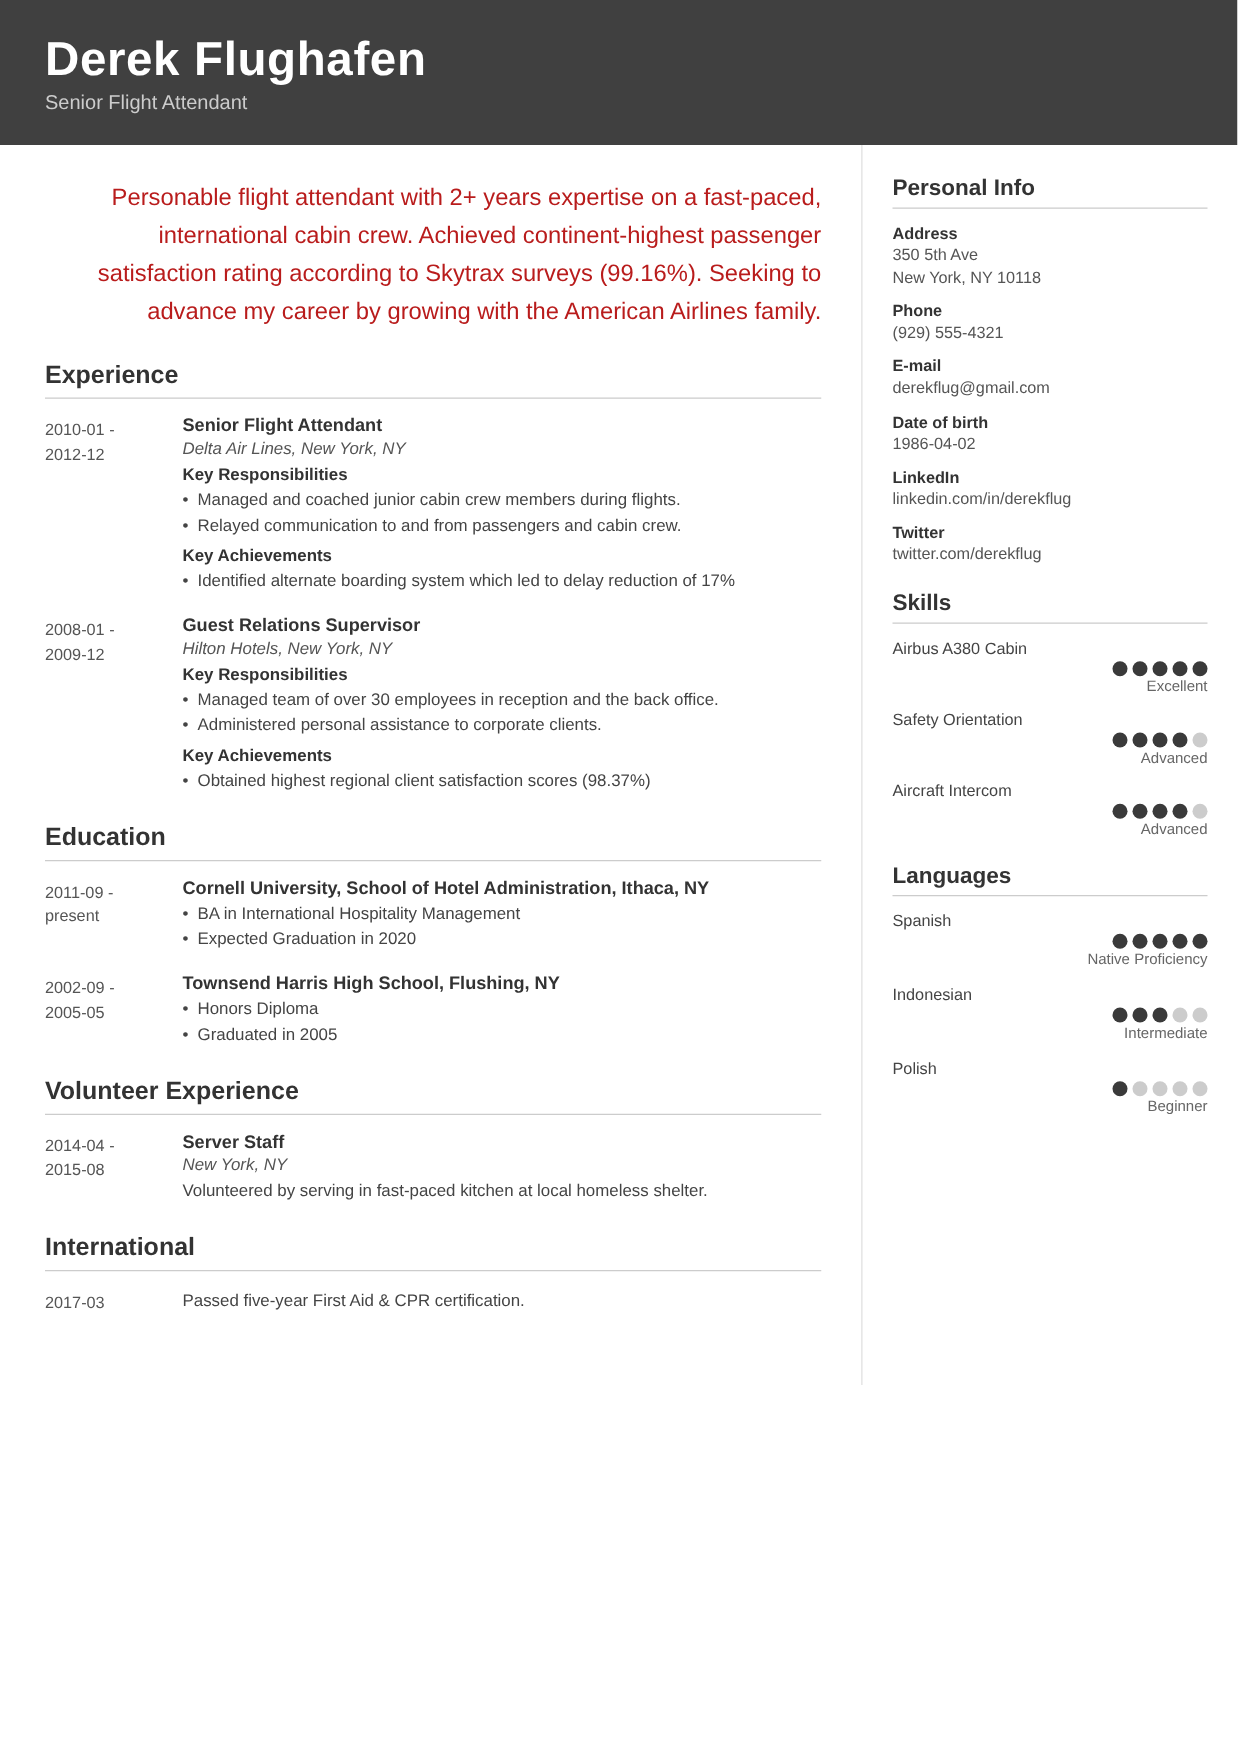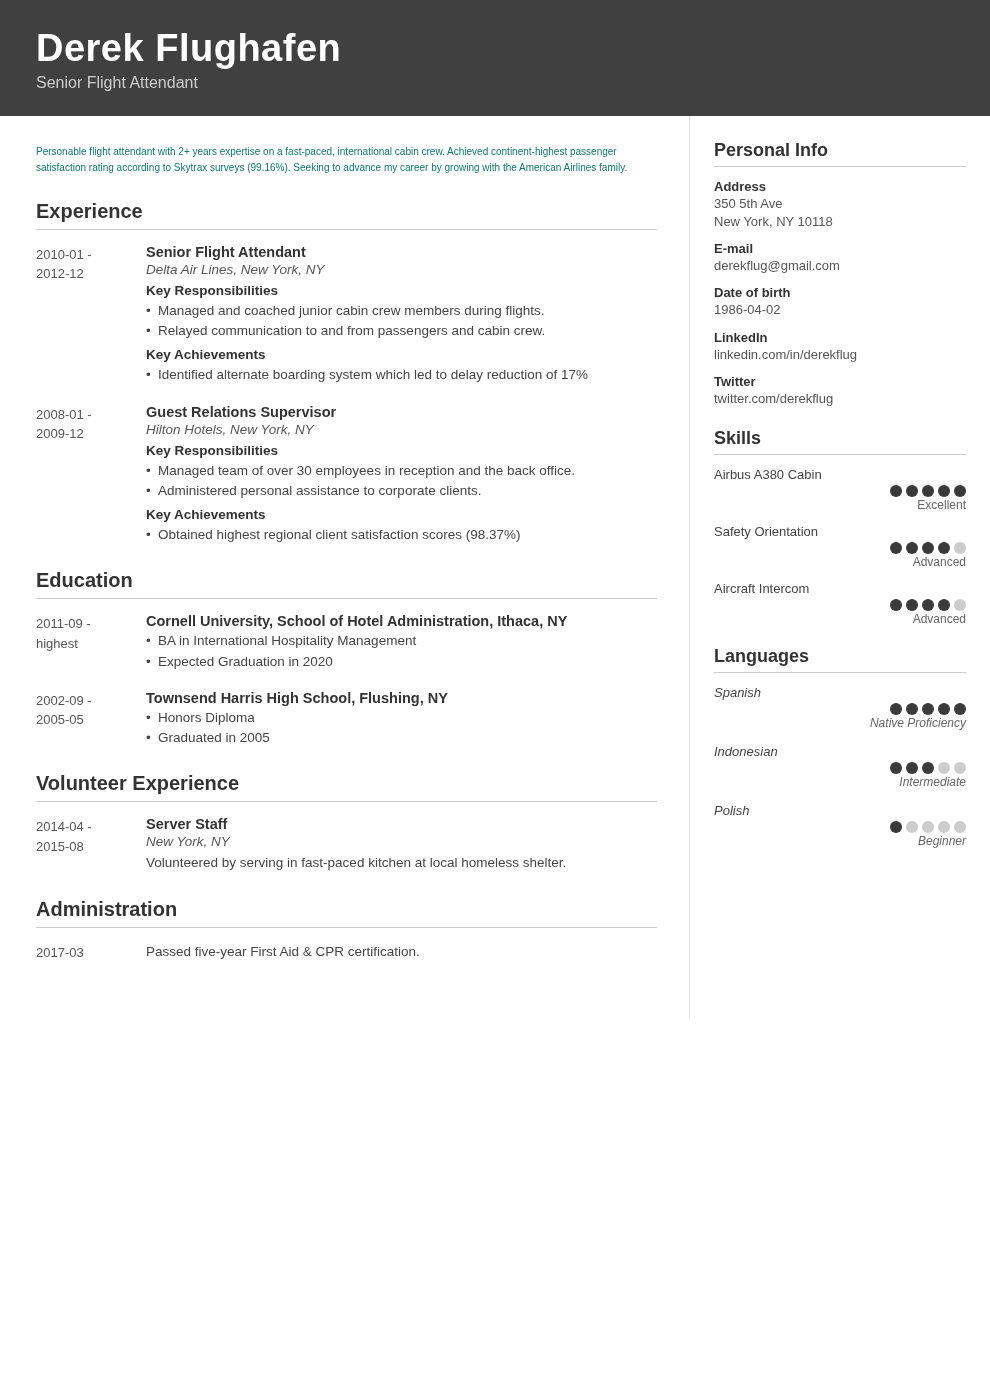--- a/index.html
+++ b/index.html
@@ -43,24 +43,25 @@
     }
 
     .sidebar-col {
       width: 300px;
       padding: 24px 24px 32px 24px;
       flex-shrink: 0;
     }
 
     
     .summary-text {
-      font-size: 10px;
+      font-size: 19px;
       line-height: 1.6;
-      color: #0f766e;
+      color: #b91c1c;
       margin-bottom: 24px;
+      text-align: right;
     }
 
     
     .section {
       margin-bottom: 24px;
     }
     .section-title {
       font-size: 20px;
       font-weight: 700;
       color: #333;
@@ -184,21 +185,20 @@
     }
     .skill-level {
       font-size: 12px;
       color: #666;
       text-align: right;
     }
 
     
     .lang-item {
       margin-bottom: 14px;
-      font-style: italic;
     }
     .lang-name {
       font-size: 13px;
       color: #444;
       margin-bottom: 3px;
     }
     .lang-dots {
       display: flex;
       flex-direction: row;
       justify-content: flex-end;
@@ -269,21 +269,21 @@
         </div>
       </div>
     </div>
 
     <div class="section">
       <div class="section-title">Education</div>
 
       <div class="entry">
         <div class="entry-date">
           <span>2011-09 -</span><br>
-          <span>highest</span>
+          <span>present</span>
         </div>
         <div class="entry-body">
           <div class="entry-role">Cornell University, School of Hotel Administration, Ithaca, NY</div>
           <ul class="entry-bullets">
             <li>BA in International Hospitality Management</li>
             <li>Expected Graduation in 2020</li>
           </ul>
         </div>
       </div>
 
@@ -311,41 +311,45 @@
         </div>
         <div class="entry-body">
           <div class="entry-role">Server Staff</div>
           <div class="entry-company">New York, NY</div>
           <div class="entry-plain">Volunteered by serving in fast-paced kitchen at local homeless shelter.</div>
         </div>
       </div>
     </div>
 
     <div class="section">
-      <div class="section-title">Administration</div>
+      <div class="section-title">International</div>
       <div class="entry">
         <div class="entry-date">
           <span>2017-03</span>
         </div>
         <div class="entry-body">
           <div class="entry-plain">Passed five-year First Aid &amp; CPR certification.</div>
         </div>
       </div>
     </div>
 
   </div>
 
   <div class="sidebar-col">
 
     <div class="sidebar-section">
       <div class="sidebar-section-title">Personal Info</div>
 
       <div class="info-item">
         <div class="info-label">Address</div>
         <div class="info-value">350 5th Ave<br>New York, NY 10118</div>
+      </div>
+      <div class="info-item">
+        <div class="info-label">Phone</div>
+        <div class="info-value">(929) 555-4321</div>
       </div>
       <div class="info-item">
         <div class="info-label">E-mail</div>
         <div class="info-value">derekflug@gmail.com</div>
       </div>
       <div class="info-item">
         <div class="info-label">Date of birth</div>
         <div class="info-value">1986-04-02</div>
       </div>
       <div class="info-item">

